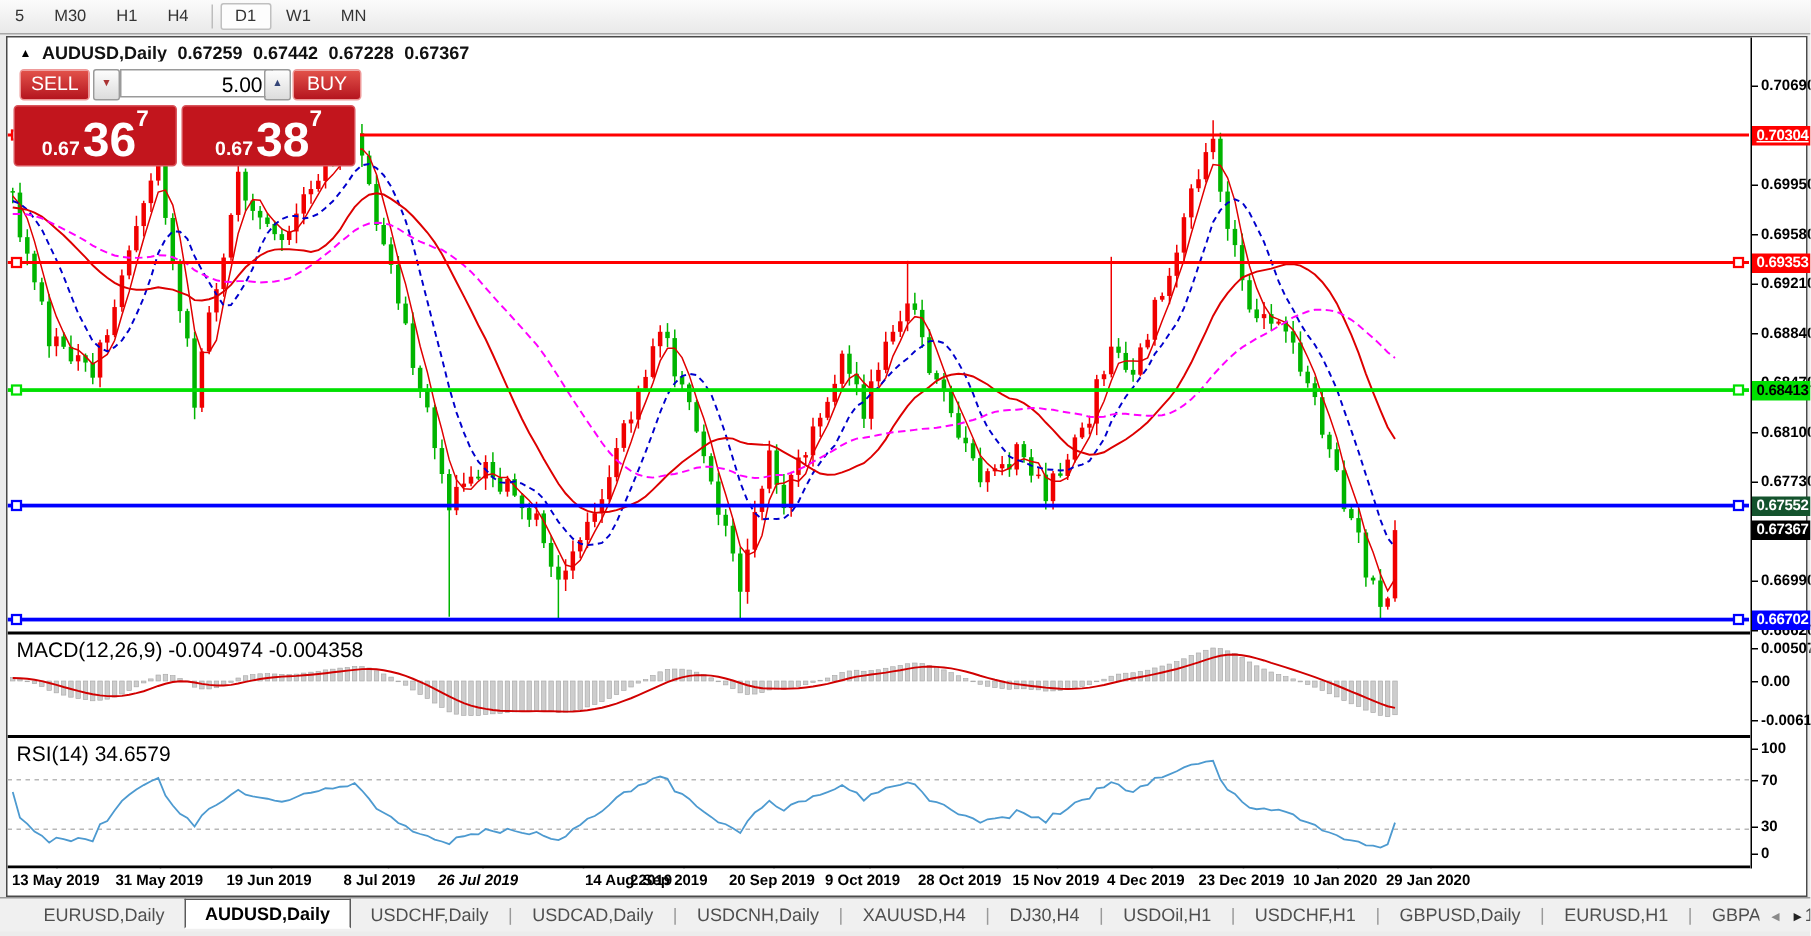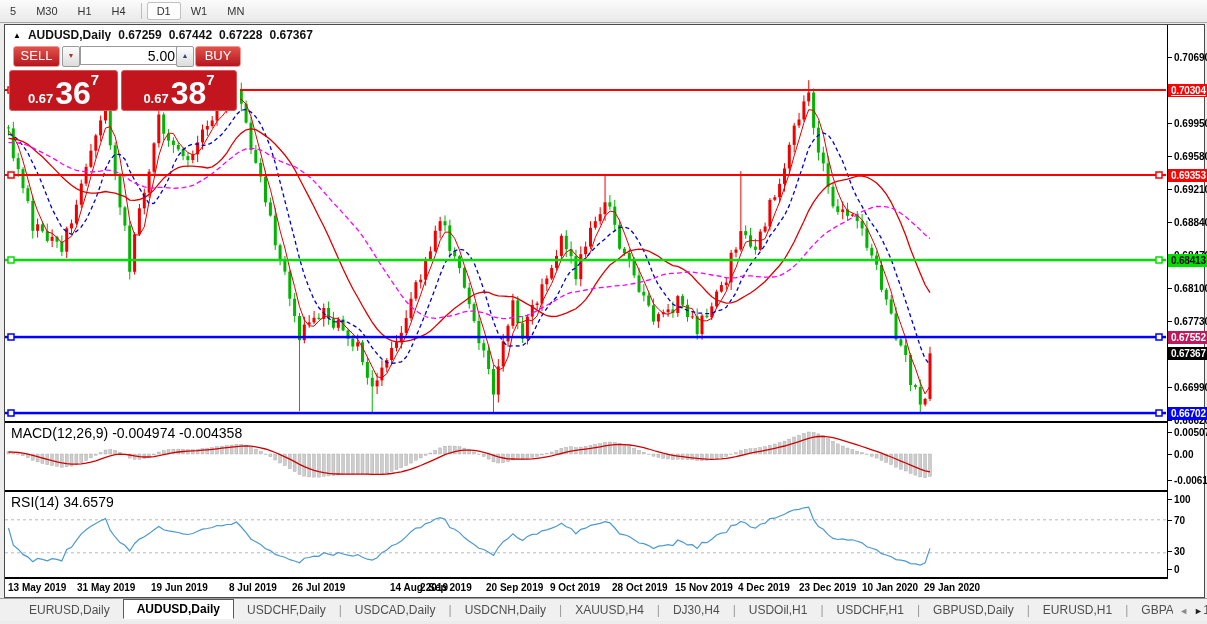--- a/index.html
+++ b/index.html
@@ -709,21 +709,21 @@
       <div class="ptick" style="top: 469px;">100</div>
       <div class="ptickmark" style="top: 495px;"></div>
       <div class="ptick" style="top: 490px;">70</div>
       <div class="ptickmark" style="top: 526px;"></div>
       <div class="ptick" style="top: 521px;">30</div>
       <div class="ptickmark" style="top: 544px;"></div>
       <div class="ptick" style="top: 539px;">0</div>
       <div class="ptag" style="top: 58.5px; background: rgb(255, 0, 0); color: rgb(255, 255, 255); text-decoration: underline;">0.70304</div>
       <div class="ptag" style="top: 143.5px; background: rgb(255, 0, 0); color: rgb(255, 255, 255);">0.69353</div>
       <div class="ptag" style="top: 228.5px; background: rgb(0, 224, 0); color: rgb(0, 0, 0);">0.68413</div>
-      <div class="ptag" style="top: 305.5px; background: #be185d; color: rgb(255, 255, 255);">0.67552</div>
+      <div class="ptag" style="top: 305.5px; background: #14532d; color: rgb(255, 255, 255);">0.67552</div>
       <div class="ptag" style="top: 321.5px; background: rgb(0, 0, 0); color: rgb(255, 255, 255);">0.67367</div>
       <div class="ptag" style="top: 381.5px; background: rgb(0, 0, 255); color: rgb(255, 255, 255);">0.66702</div>
     </div>
 
   <div class="title">
     <span class="tri">▲</span>
     <span>AUDUSD,Daily</span>
     <span>0.67259</span>
     <span>0.67442</span>
     <span>0.67228</span>
@@ -753,21 +753,21 @@
   </div>
   <div class="indlabel" style="left:6px;top:469px">
     <span>RSI(14)</span>&nbsp;<span>34.6579</span>
   </div>
 
   <div id="date-labels">
       <div class="dlabel" style="left: 3px;">13 May 2019</div>
       <div class="dlabel" style="left: 72px;">31 May 2019</div>
       <div class="dlabel" style="left: 146px;">19 Jun 2019</div>
       <div class="dlabel" style="left: 224px;">8 Jul 2019</div>
-      <div class="dlabel" style="left: 287px;">26 Jul 2019</div>
+      <div class="dlabel" style="left: 287px; font-style: italic;">26 Jul 2019</div>
       <div class="dlabel" style="left: 354px; margin-left: 31px;">14 Aug 2019</div>
       <div class="dlabel" style="left: 415px;">2 Sep 2019</div>
       <div class="dlabel" style="left: 481px;">20 Sep 2019</div>
       <div class="dlabel" style="left: 545px;">9 Oct 2019</div>
       <div class="dlabel" style="left: 607px;">28 Oct 2019</div>
       <div class="dlabel" style="left: 670px;">15 Nov 2019</div>
       <div class="dlabel" style="left: 733px;">4 Dec 2019</div>
       <div class="dlabel" style="left: 794px;">23 Dec 2019</div>
       <div class="dlabel" style="left: 857px;">10 Jan 2020</div>
       <div class="dlabel" style="left: 919px;">29 Jan 2020</div>

